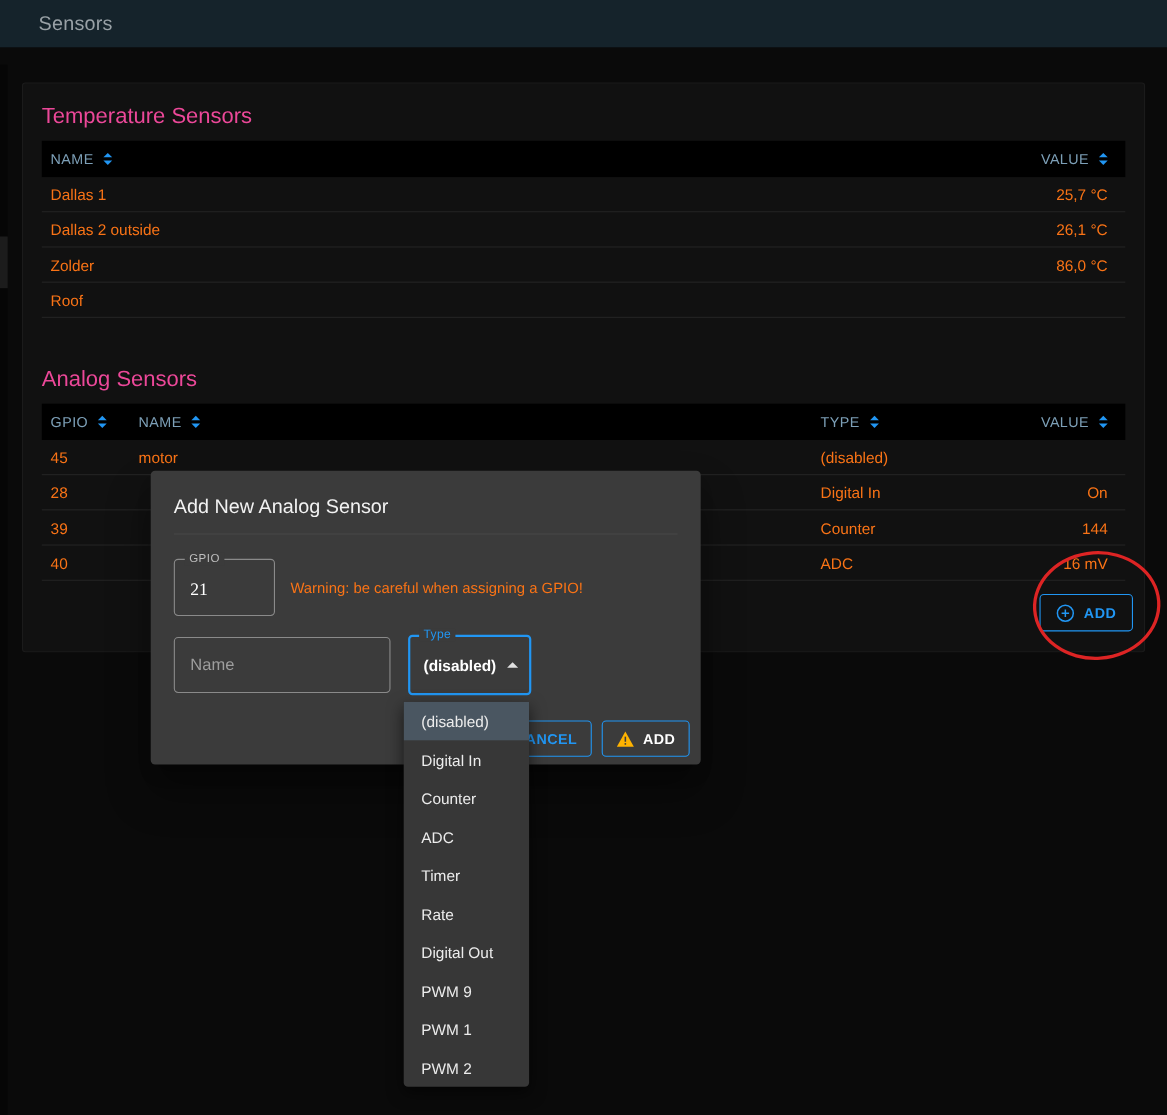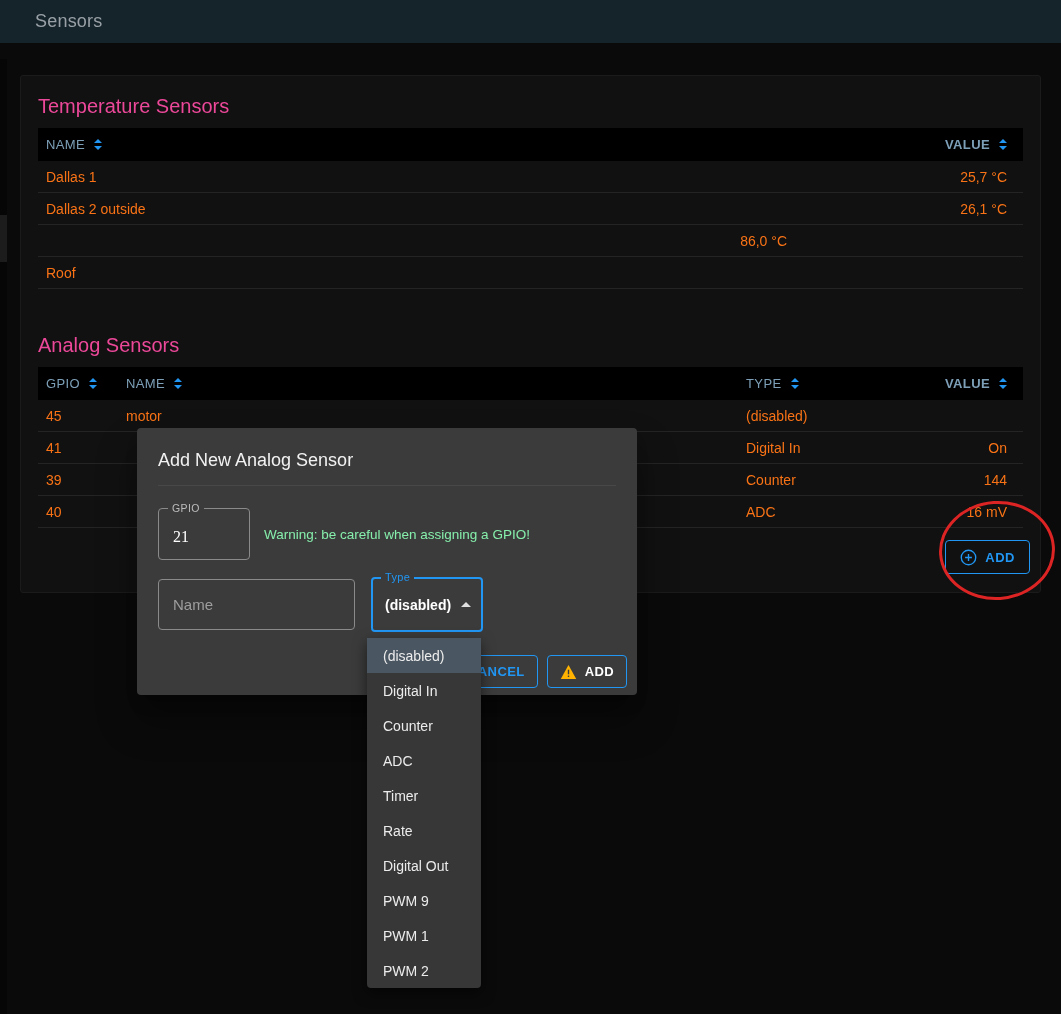--- a/index.html
+++ b/index.html
@@ -30,21 +30,21 @@
     padding:16px 17px 16px 17px;
   }
   .section-title { font-size:20px; font-weight:400; color:#ec4899; line-height:24px; margin:2px 0 10px 0; }
   .section-title.analog { margin-top:44px; }
 
   .thead {
     background:#000; height:33px; display:grid; align-items:center;
     color:#7da0b8; font-size:13px; letter-spacing:.4px;
   }
   .thead .hcell { display:flex; align-items:center; cursor:pointer; }
-  .thead .hcell.right { justify-content:flex-end;font-weight:bold; }
+  .thead .hcell.right { justify-content:flex-end; }
   .trow { height:32px; display:grid; align-items:center; border-bottom:1px solid #242424; font-size:14px; color:#f97316; }
   .cell { padding-left:8px; overflow:hidden; white-space:nowrap; }
   .cell.right { text-align:right; padding-right:16px; padding-left:0; }
   .hcell { padding-left:8px; }
   .hcell.right { padding-right:16px; padding-left:0; }
 
   .temp-grid  { grid-template-columns:1fr 220px; }
   .analog-grid{ grid-template-columns:80px 1fr 145px 140px; }
 
   .sort { display:inline-flex; flex-direction:column; gap:3px; margin-left:9px; }
@@ -80,21 +80,21 @@
   }
   .fieldset .legend {
     position:absolute; top:-7px; left:9px; padding:0 4px;
     background:#3b3b3b; font-size:10.5px; color:#bdbdbd; letter-spacing:.4px;
   }
   .gpio-box { width:92px; height:52px; }
   .gpio-input {
     width:100%; height:100%; background:transparent; border:none; outline:none;
     color:#fff; font-size:16px; padding:6px 0 0 14px; font-family:Liberation Serif, serif;
   }
-  .warning { color:#86efac; font-size:13.5px; margin-left:14px; }
+  .warning { color:#f97316; font-size:13.5px; margin-left:14px; }
 
   .name-input {
     width:197px; height:51px; background:transparent;
     border:1px solid #8a8a8a; border-radius:4px; outline:none;
     color:#fff; font-size:15px; padding:0 14px; font-family:inherit;
   }
   .name-input::placeholder { color:#9e9e9e; opacity:1; }
 
   .type-select {
     position:relative; width:112px; height:55px; margin-left:16px; margin-top:-2px;
@@ -176,20 +176,21 @@
 
   <div class="trow temp-grid">
     <div class="cell">Dallas 1</div>
     <div class="cell right">25,7 °C</div>
   </div>
   <div class="trow temp-grid">
     <div class="cell">Dallas 2 outside</div>
     <div class="cell right">26,1 °C</div>
   </div>
   <div class="trow temp-grid">
+    <div class="cell">Zolder</div>
     <div class="cell right">86,0 °C</div>
   </div>
   <div class="trow temp-grid">
     <div class="cell">Roof</div>
     <div class="cell right"></div>
   </div>
 
   <div class="section-title analog">Analog Sensors</div>
 
   <div class="thead analog-grid">
@@ -223,21 +224,21 @@
     </div>
   </div>
 
   <div class="trow analog-grid">
     <div class="cell">45</div>
     <div class="cell">motor</div>
     <div class="cell">(disabled)</div>
     <div class="cell right"></div>
   </div>
   <div class="trow analog-grid">
-    <div class="cell">41</div>
+    <div class="cell">28</div>
     <div class="cell"></div>
     <div class="cell">Digital In</div>
     <div class="cell right">On</div>
   </div>
   <div class="trow analog-grid">
     <div class="cell">39</div>
     <div class="cell"></div>
     <div class="cell">Counter</div>
     <div class="cell right">144</div>
   </div>

